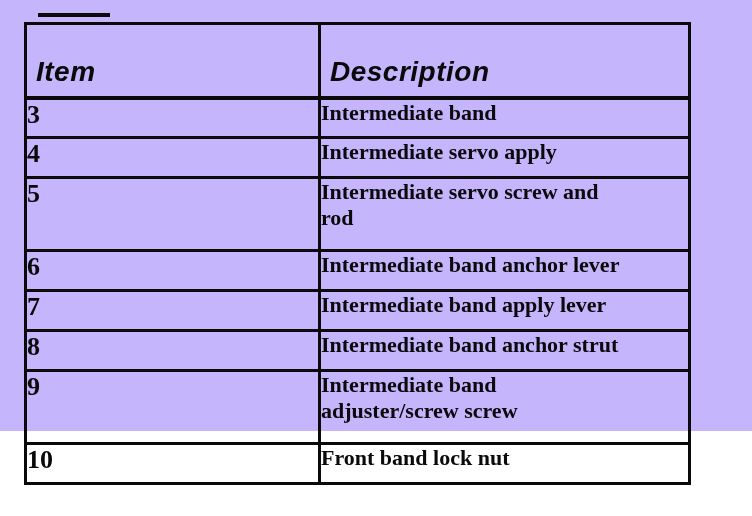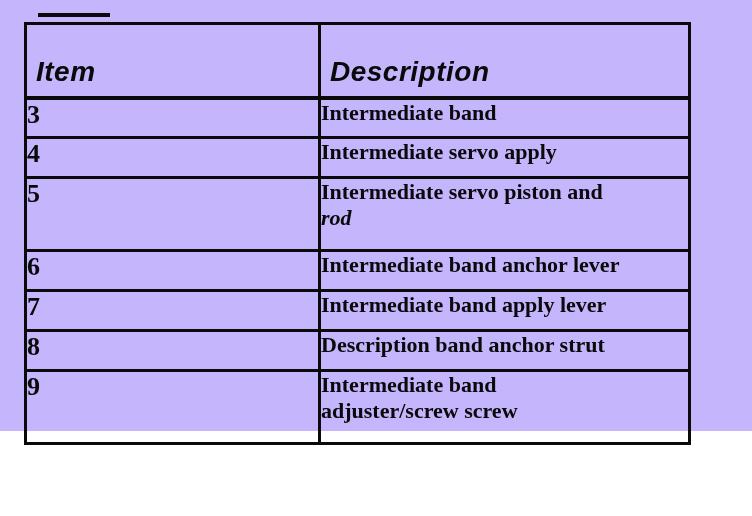--- a/index.html
+++ b/index.html
@@ -70,21 +70,21 @@
     font-size: 26px;
     padding: 3px 4px 0 34px;
   }
   td.description-cell {
     font-weight: bold;
     font-size: 22px;
     padding: 3px 4px 0 9px;
     line-height: 1.18;
   }
   td.description-cell .line { display: block; }
-  .italic { font-style: italic; }
+  .italic { }
 </style>
 </head>
 <body>
 
 <div class="page">
 
   <div class="scan-artifact"></div>
 
   <table class="parts-table">
     <colgroup>
@@ -108,47 +108,54 @@
       <tr class="row-normal">
         <td class="item-cell">4</td>
         <td class="description-cell">
           <span class="line">Intermediate servo apply</span>
           <span class="line"></span>
         </td>
       </tr>
       <tr class="row-tall">
         <td class="item-cell">5</td>
         <td class="description-cell">
-          <span class="line">Intermediate servo piston and</span>
+          <span class="line">Intermediate servo screw and</span>
           <span class="line italic">rod</span>
         </td>
       </tr>
       <tr class="row-normal">
         <td class="item-cell">6</td>
         <td class="description-cell">
           <span class="line">Intermediate band anchor lever</span>
           <span class="line"></span>
         </td>
       </tr>
       <tr class="row-normal">
         <td class="item-cell">7</td>
         <td class="description-cell">
           <span class="line">Intermediate band apply lever</span>
           <span class="line"></span>
         </td>
       </tr>
       <tr class="row-normal">
         <td class="item-cell">8</td>
         <td class="description-cell">
-          <span class="line">Description band anchor strut</span>
+          <span class="line">Intermediate band anchor strut</span>
           <span class="line"></span>
         </td>
       </tr>
       <tr class="row-tall">
         <td class="item-cell">9</td>
         <td class="description-cell">
           <span class="line">Intermediate band</span>
           <span class="line">adjuster/screw screw</span>
         </td>
       </tr>
+      <tr class="row-normal">
+        <td class="item-cell">10</td>
+        <td class="description-cell">
+          <span class="line">Front band lock nut</span>
+          <span class="line"></span>
+        </td>
+      </tr>
     </tbody>
   </table>
 </div>
 
 </body></html>

